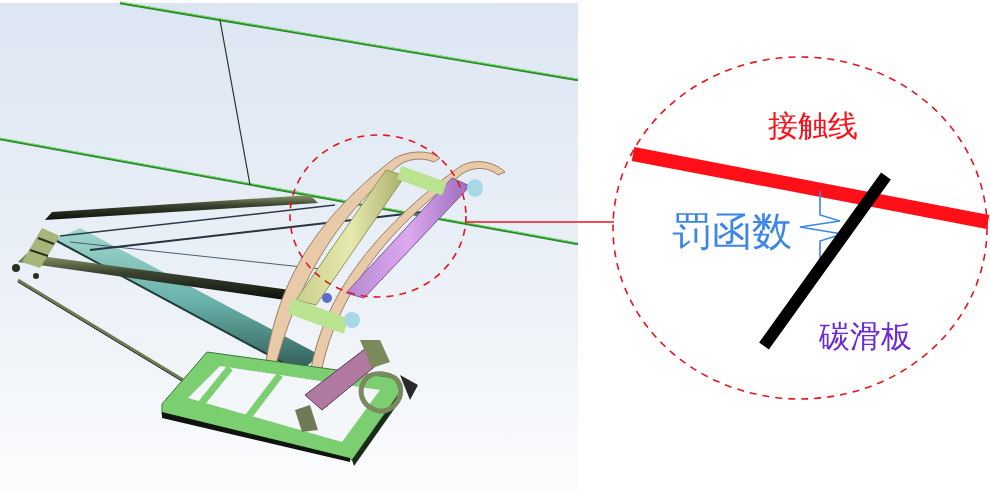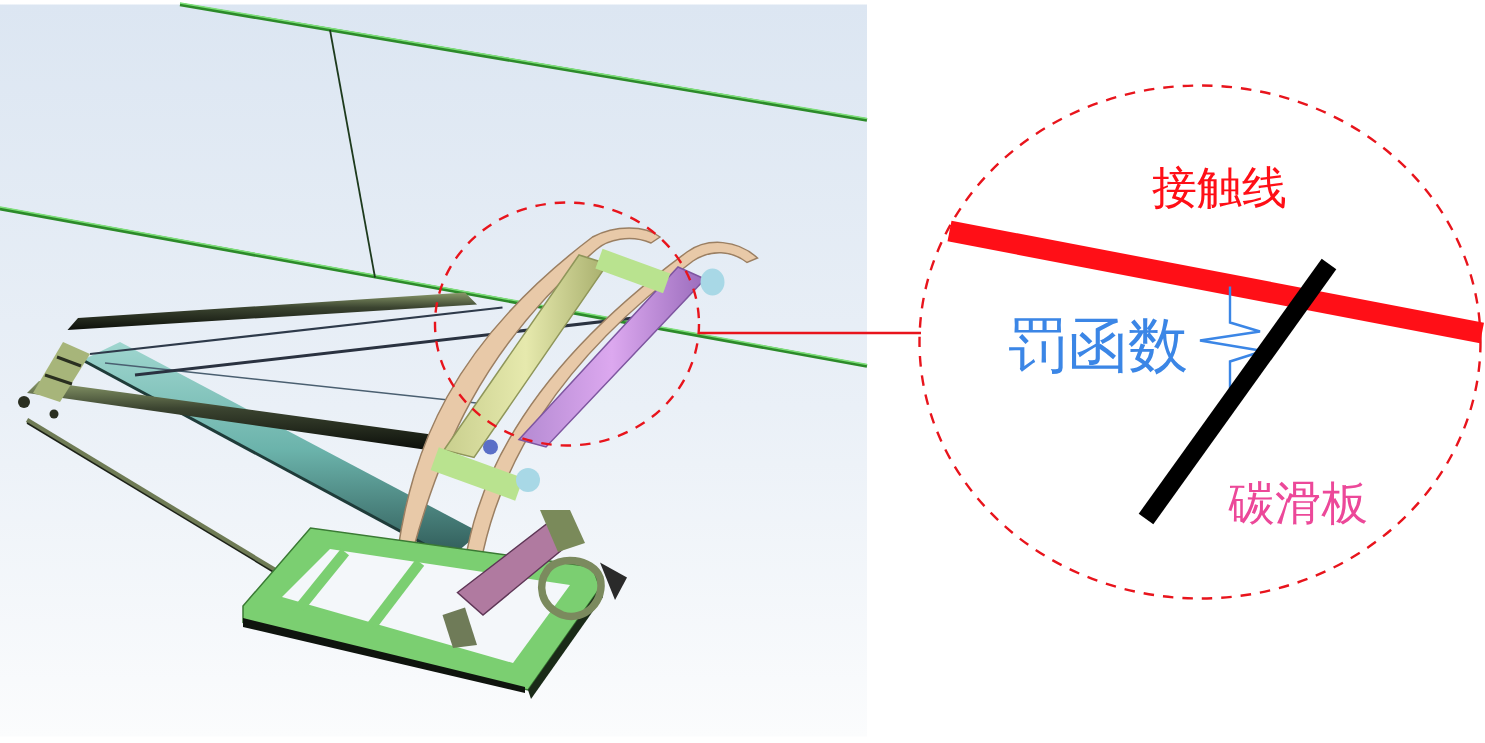--- a/index.html
+++ b/index.html
@@ -115,13 +115,13 @@
 
   <line x1="633" y1="154" x2="988" y2="222" stroke="#ff0f17" stroke-width="14"></line>
 
   <polyline points="820,191 820,215 840,221 800,227 842,234 820,241 820,267" fill="none" stroke="#3b86e6" stroke-width="1.6"></polyline>
 
   <line x1="886" y1="176" x2="764" y2="346" stroke="#000000" stroke-width="12"></line>
 </svg>
 
 <div class="label label-contact" style="color:#ff0f17;">接触线</div>
 <div class="label label-penalty" style="color:#3b86e6;">罚函数</div>
-<div class="label label-strip" style="color:#ec4899;text-align:center;">碳滑板</div>
+<div class="label label-strip" style="color:#6d28d9;text-align:center;">碳滑板</div>
 
 </body></html>

